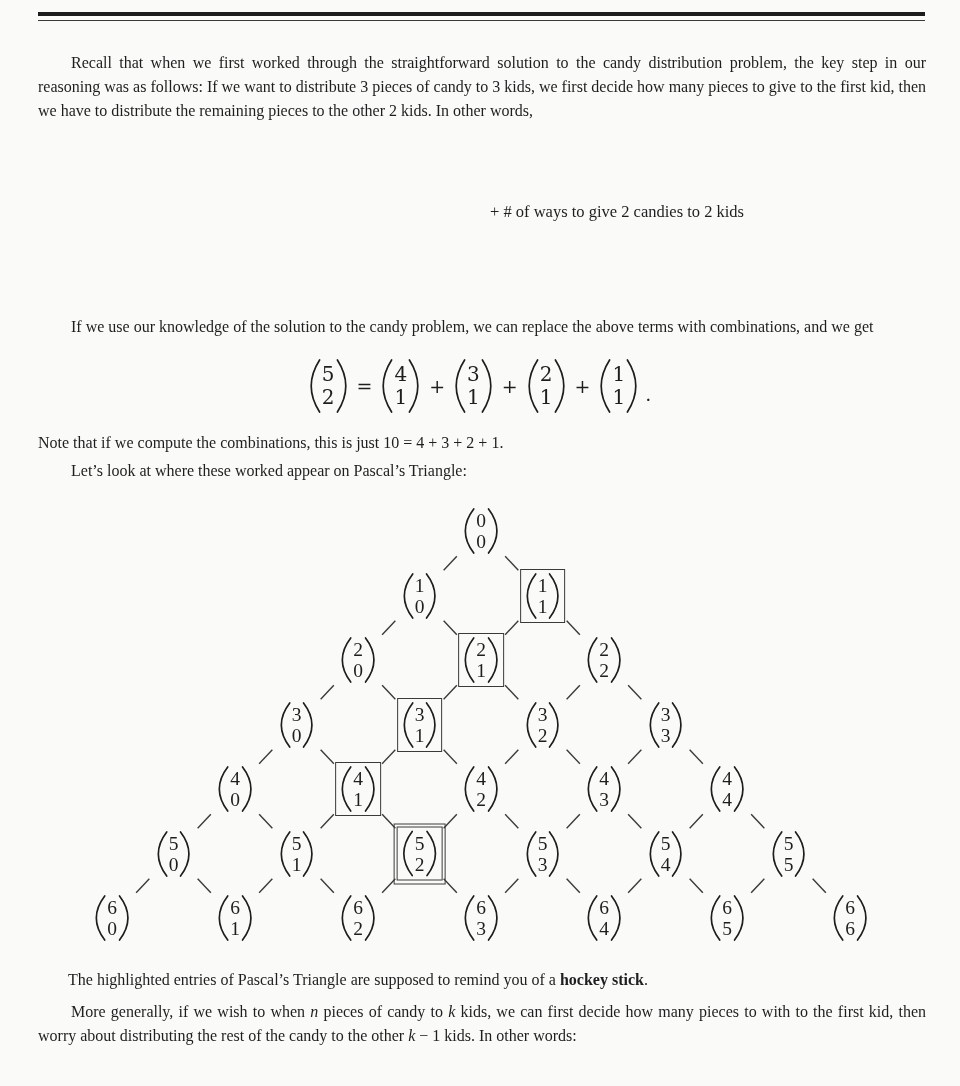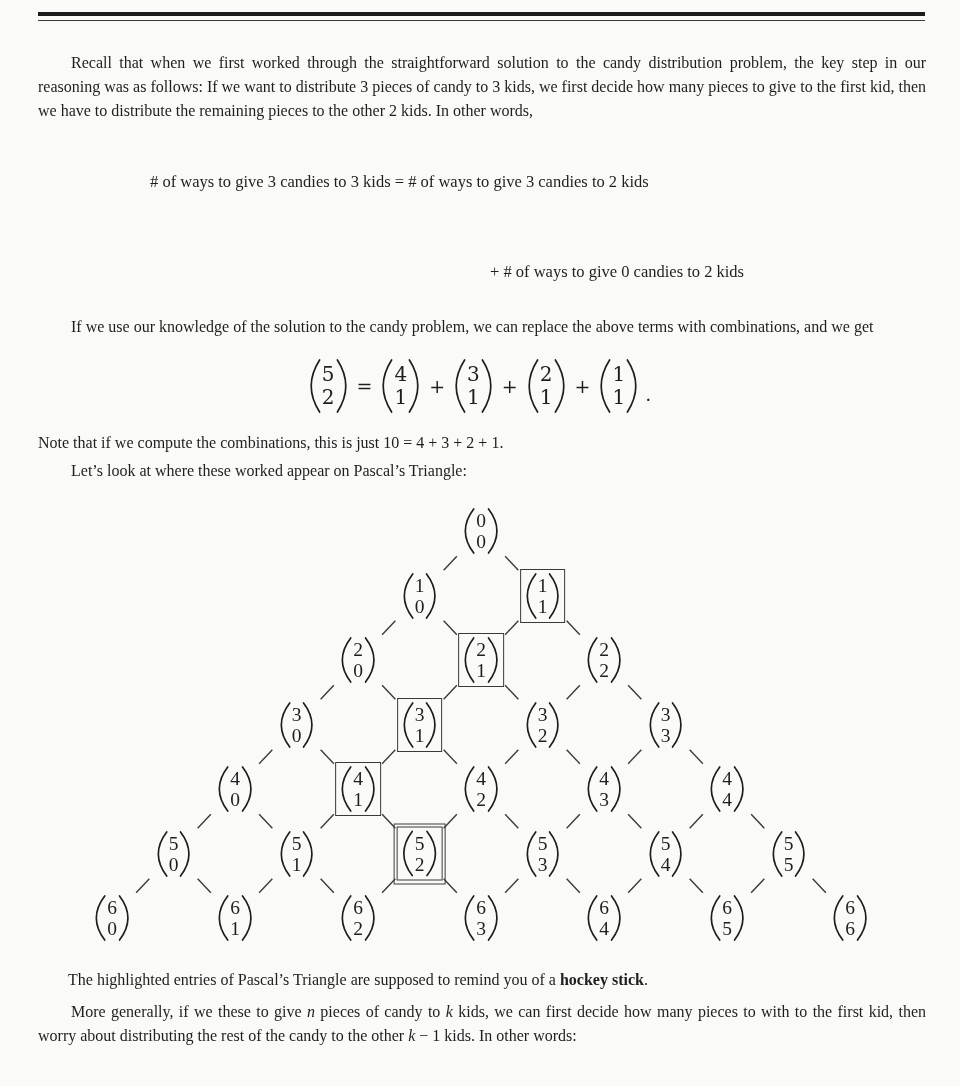--- a/index.html
+++ b/index.html
@@ -37,22 +37,21 @@
 </style>
 </head>
 <body>
 
 <div class="rule-thick"></div>
 <div class="rule-thin"></div>
 
 <p class="body indent abs" style="left:38px;top:51px;">Recall that when we first worked through the straightforward solution to the candy distribution problem, the key step in our reasoning was as follows: If we want to distribute 3 pieces of candy to 3 kids, we first decide how many pieces to give to the first kid, then we have to distribute the remaining pieces to the other 2 kids. In other words,</p>
 
 <div class="abs ways" style="left:0;top:172px;width:960px;height:125px;">
-  <div class="eqline" style="left:150px;top:0;"># of ways to give 3 candies to 3 kids = # of ways to give 3 candies to 2 kids</div>
-  <div class="eqline" style="left:490px;top:90px;">+ # of ways to give 0 candies to 2 kids</div>
+  <div class="eqline" style="left:490px;top:30px;">+ # of ways to give 2 candies to 2 kids</div>
 </div>
 
 <p class="body indent abs" style="left:38px;top:315px;">If we use our knowledge of the solution to the candy problem, we can replace the above terms with combinations, and we get</p>
 
 <div class="binomeq" id="binomeq">
     <span class="binom">
       <svg width="12" height="56" viewBox="0 0 12 56">
         <path d="M 10.6 2 Q 2.2 15.120000000000001 2.2 28 Q 2.2 40.879999999999995 10.6 54" fill="none" stroke="#1e1e1e" stroke-width="1.7" stroke-linecap="round"></path>
       </svg>
       <span class="nums">
@@ -570,13 +569,13 @@
           <path d="M 1.4 2 Q 9.8 12.96 9.8 24 Q 9.8 35.04 1.4 46" fill="none" stroke="#1e1e1e" stroke-width="1.7" stroke-linecap="round"></path>
         </svg>
       </span>
     </div>
   </div>
 
 <p class="body abs" style="left:26px;top:968px;margin-left:42px;">
   <span>The highlighted entries of Pascal’s Triangle are supposed to remind you of a </span><span class="b">hockey stick</span><span>.</span>
 </p>
 
-<p class="body indent abs" id="p-final" style="left:38px;top:1000px;"><span>More generally, if we these to give </span><i>n</i><span> pieces of candy to </span><i>k</i><span> kids, we can first decide how many pieces to with to the first kid, then worry about distributing the rest of the candy to the other </span><i>k</i><span> − 1 kids. In other words:</span></p>
+<p class="body indent abs" id="p-final" style="left:38px;top:1000px;"><span>More generally, if we wish to when </span><i>n</i><span> pieces of candy to </span><i>k</i><span> kids, we can first decide how many pieces to with to the first kid, then worry about distributing the rest of the candy to the other </span><i>k</i><span> − 1 kids. In other words:</span></p>
 
 </body></html>

